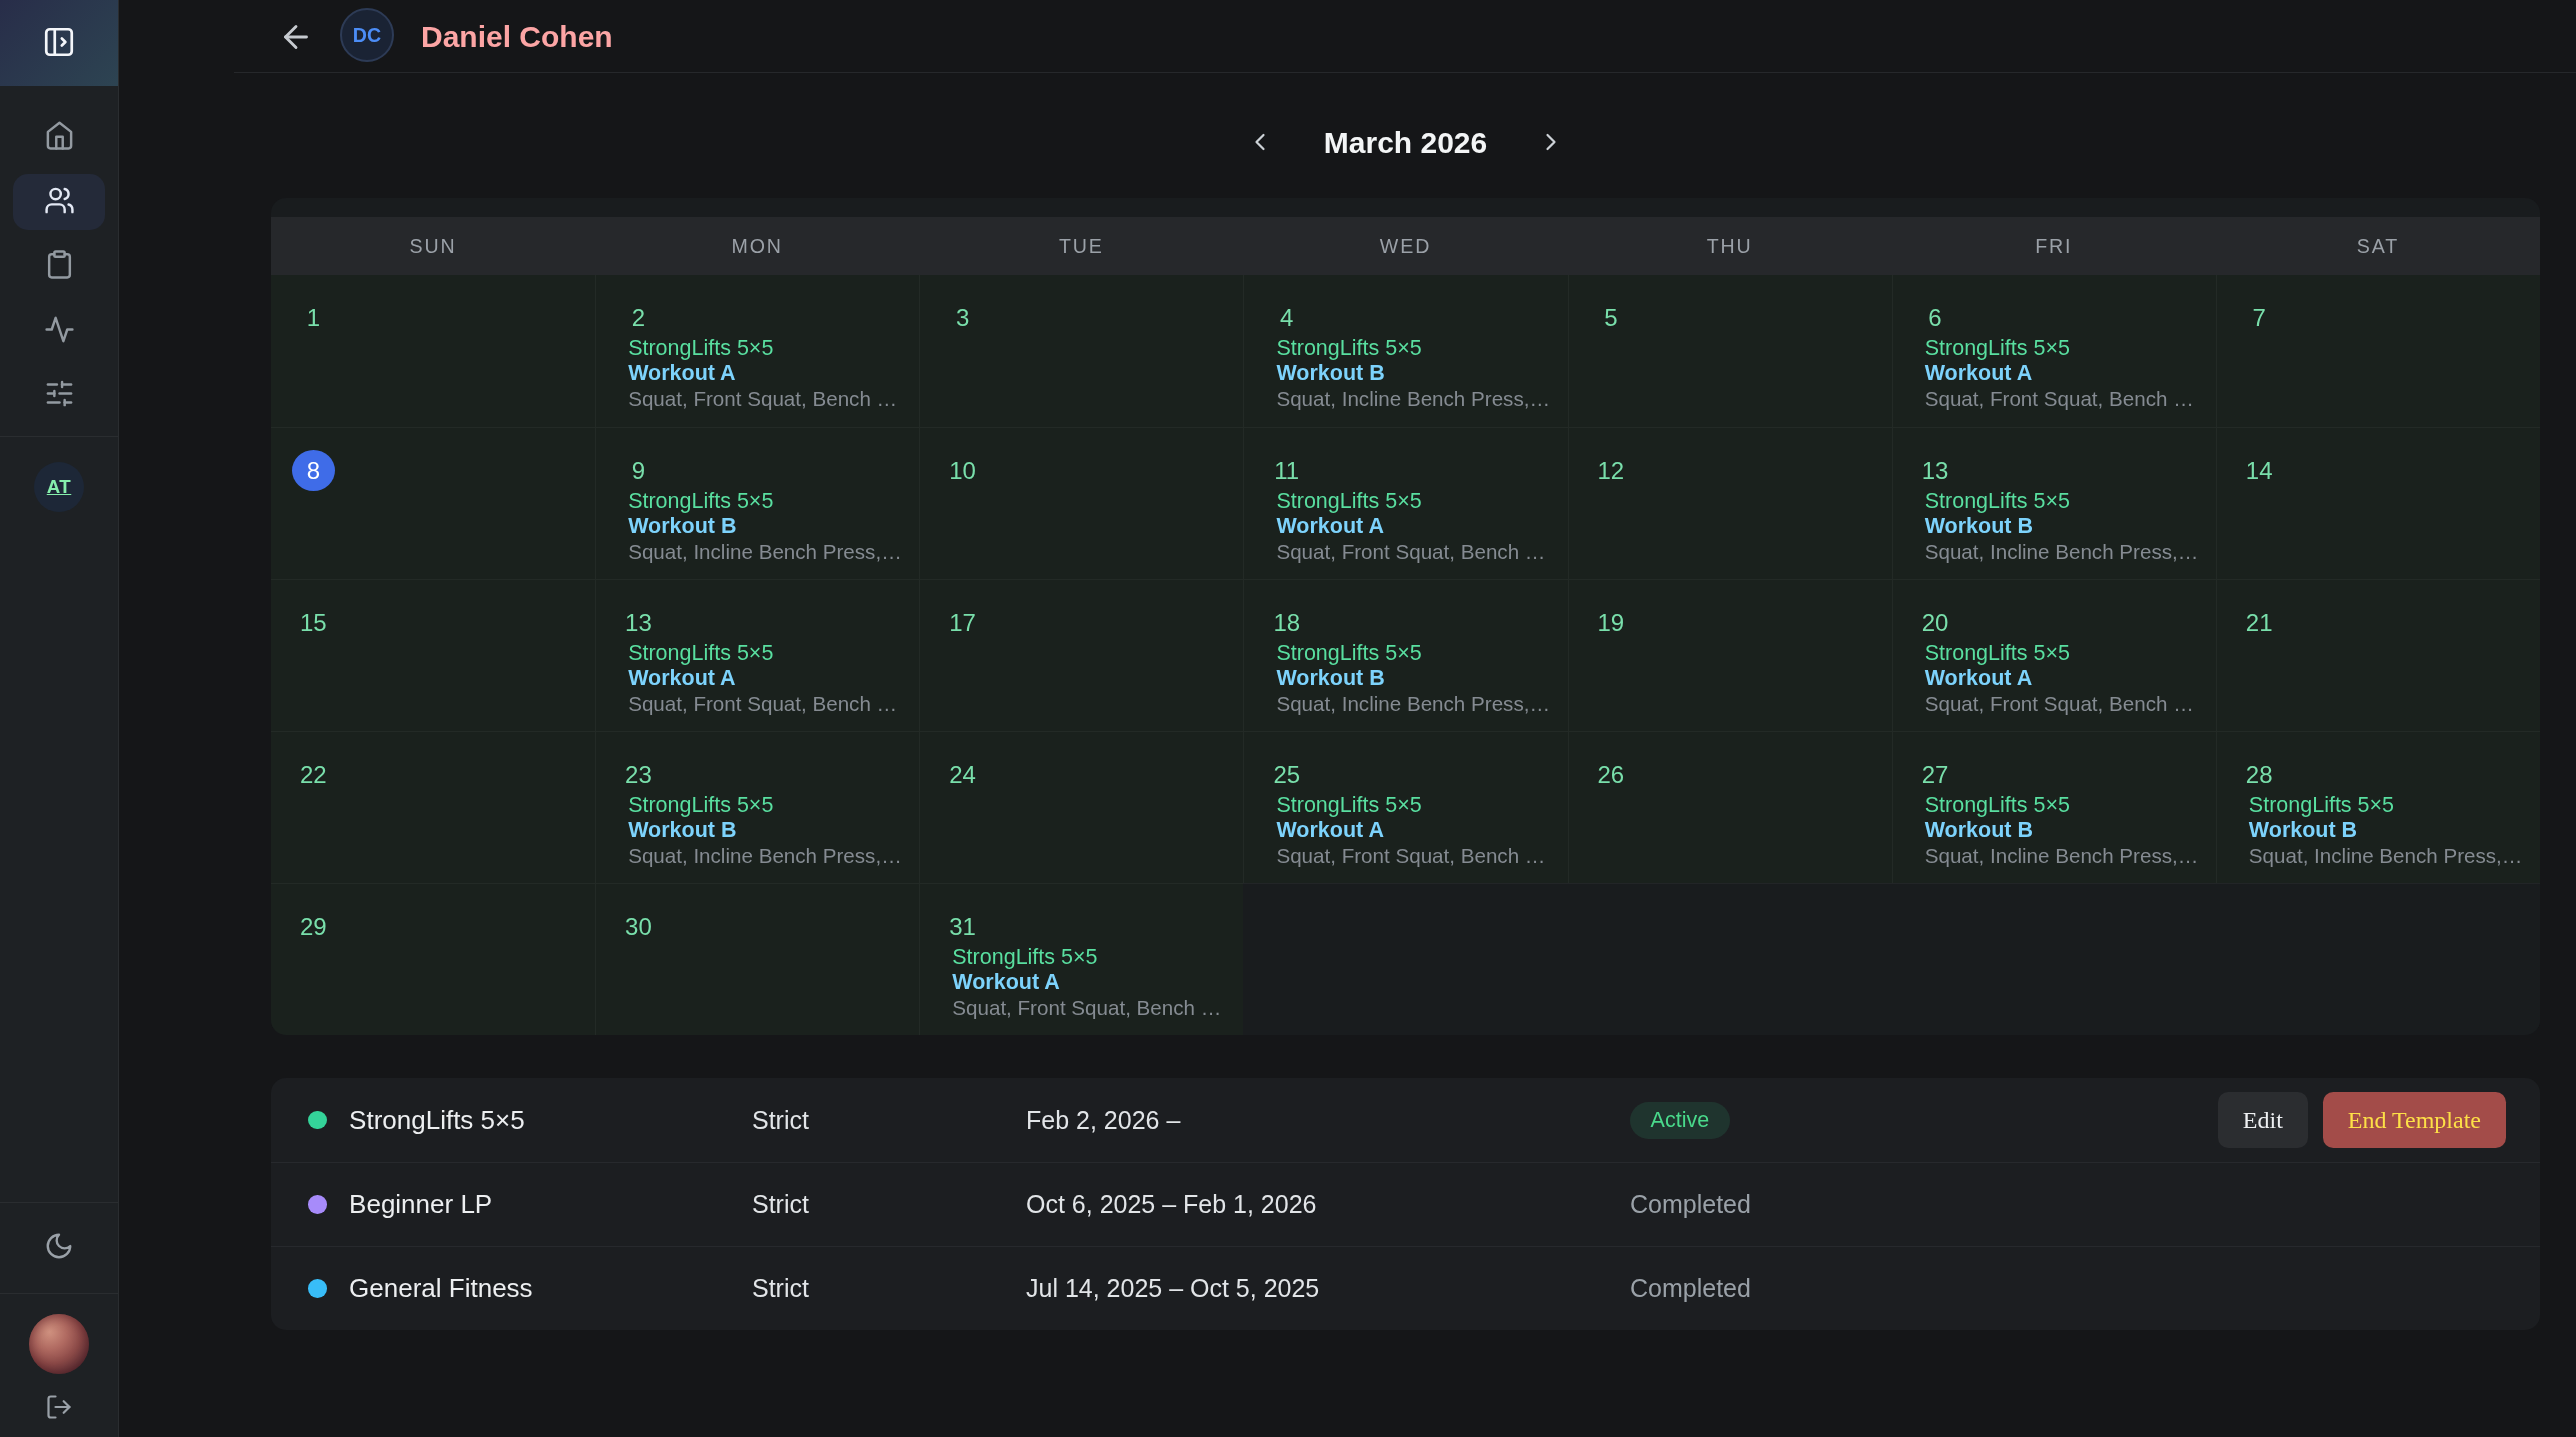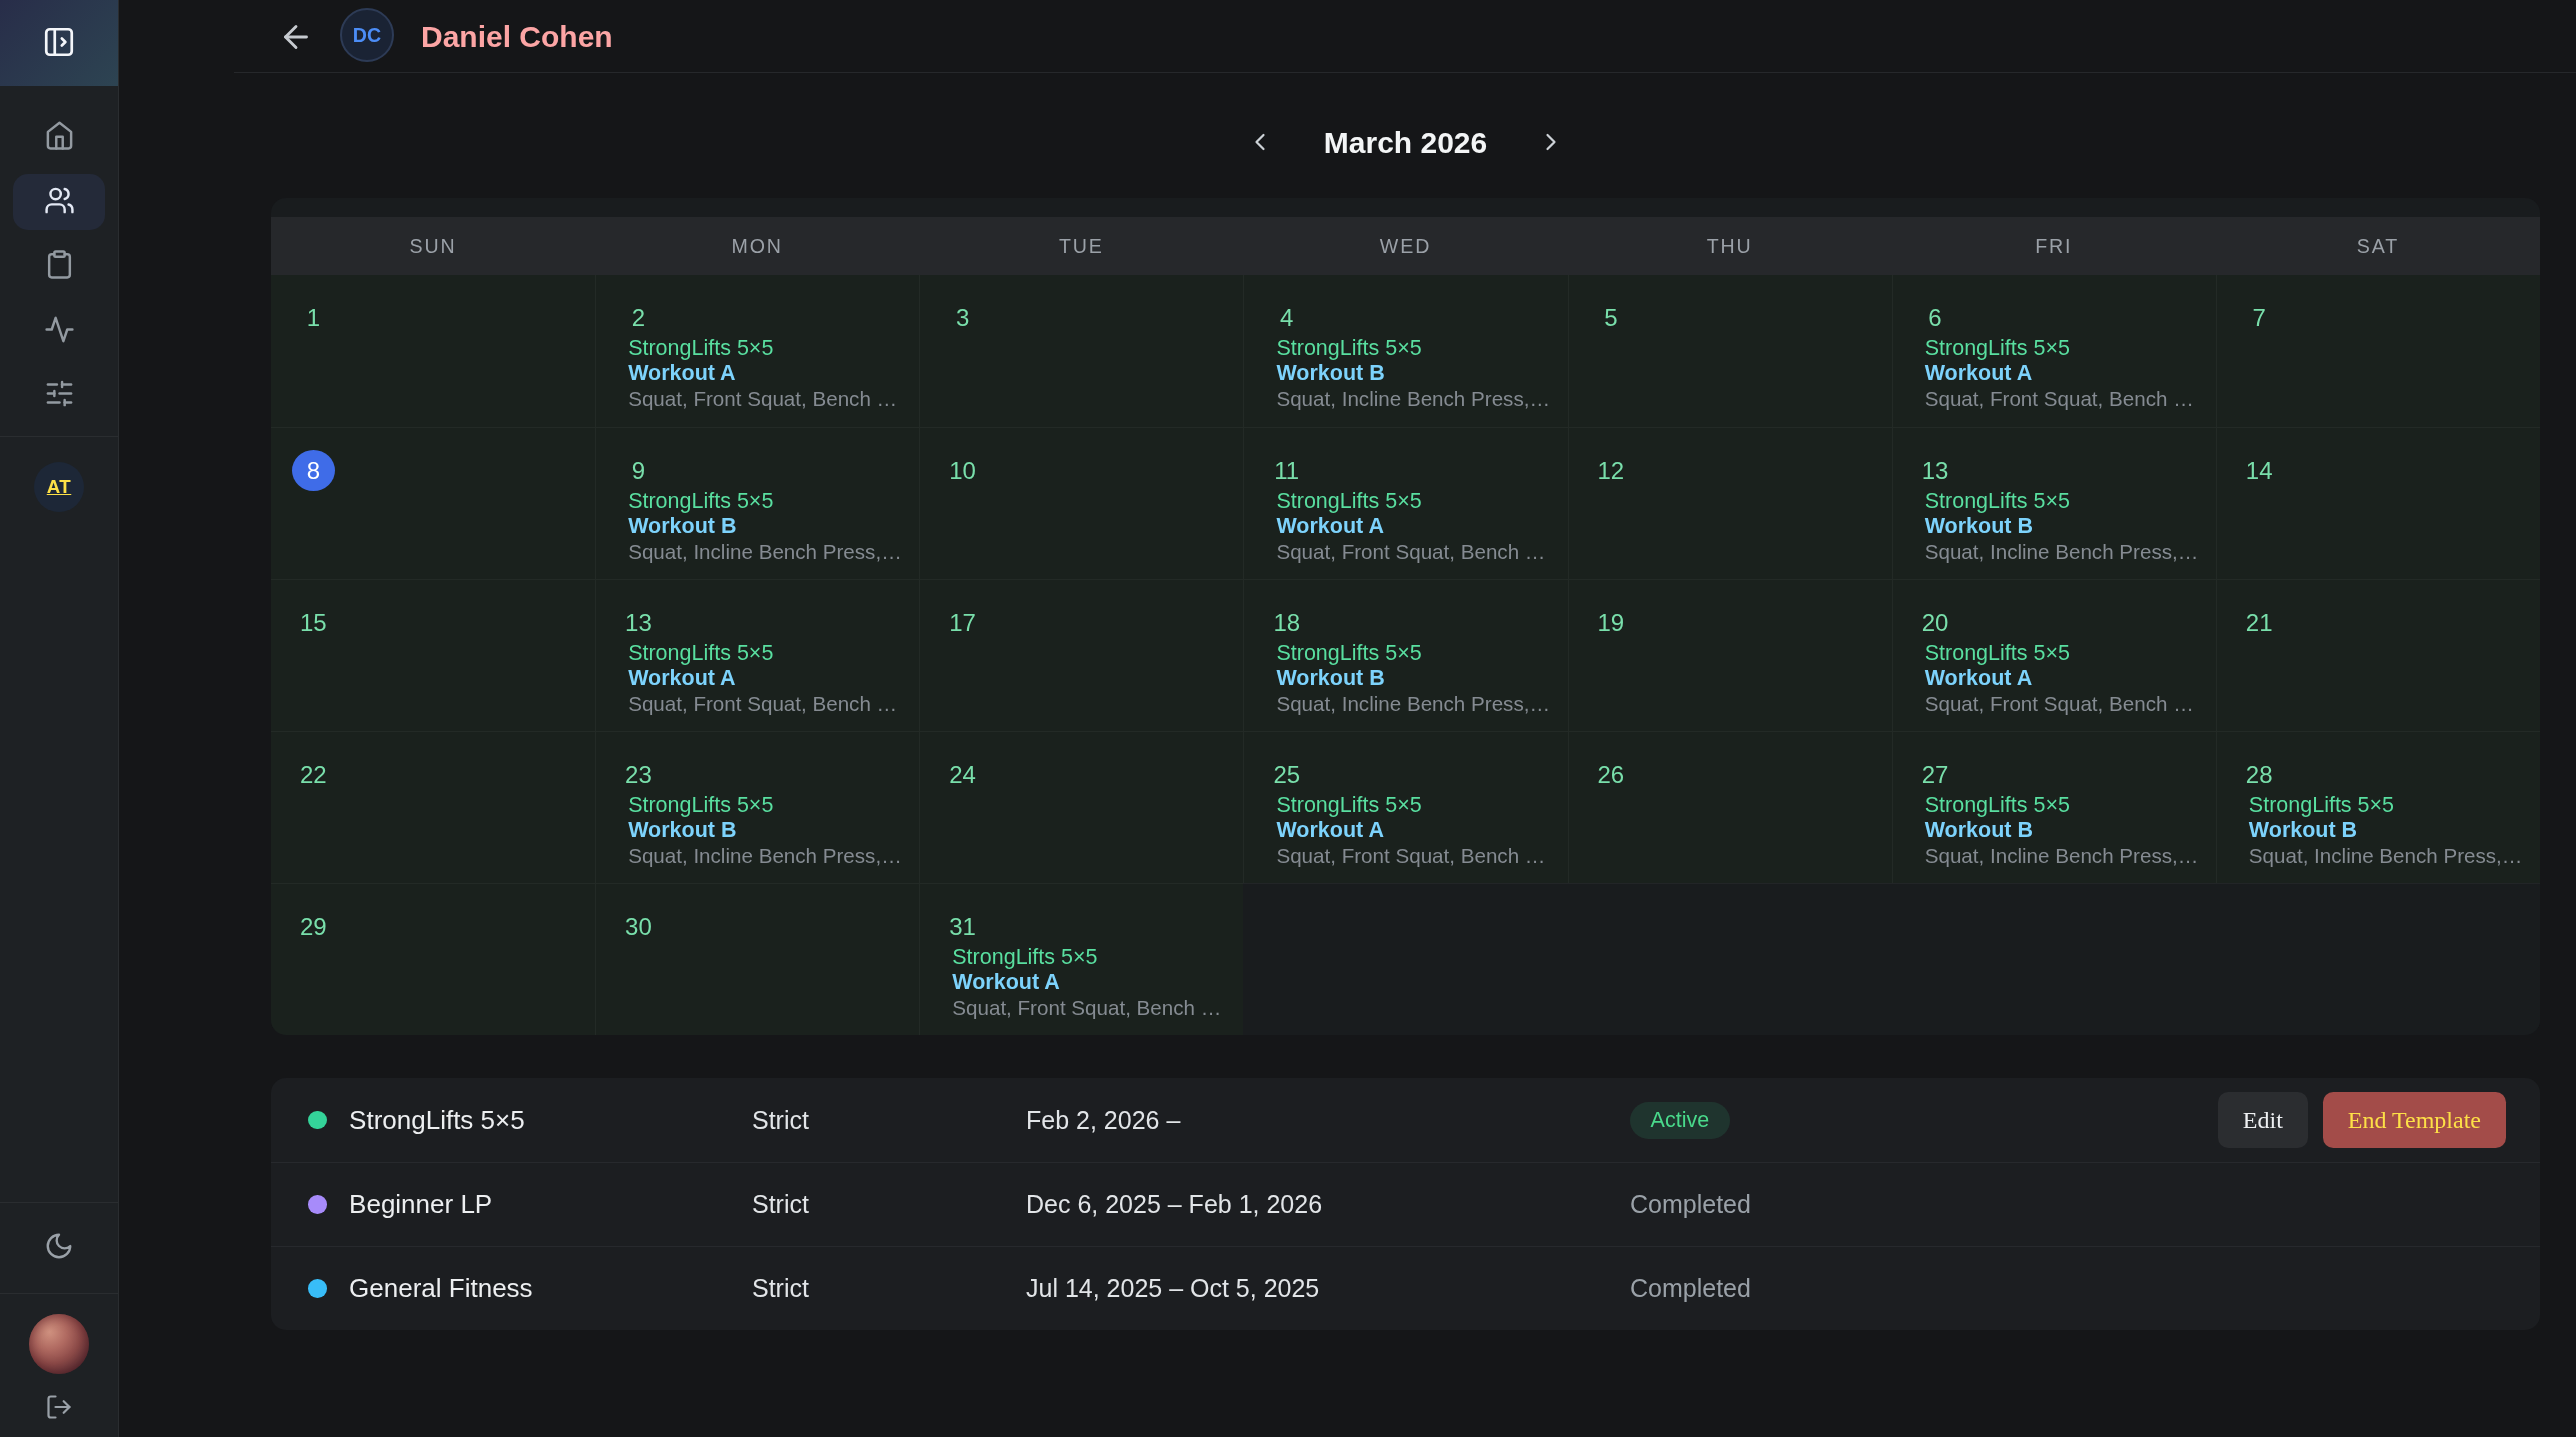--- a/index.html
+++ b/index.html
@@ -26,21 +26,21 @@
   .nav-btn {
     width:92px; height:56px; border-radius:15px; cursor:pointer;
     display:flex; align-items:center; justify-content:center; color:#939aa1;
   }
   .nav-btn svg { width:31px; height:31px; }
   .nav-btn.active { background:#242a39; color:#e3e8f4; }
   .side-div { width:119px; height:0.9px; background:#2a2d30; flex:none; }
   .side-div.upper { margin-top:13px; }
   .ws-avatar {
     margin-top:25px; width:50px; height:50px; border-radius:50%;
-    background:#1d2737; color:#fde047; font-size:18.7px; font-weight:bold;
+    background:#1d2737; color:#86efac; font-size:18.7px; font-weight:bold;
     display:flex; align-items:center; justify-content:center; cursor:pointer; letter-spacing:0.5px;text-decoration:underline;
   }
   .side-footer { margin-top:auto; width:100%; display:flex; flex-direction:column; align-items:center; }
   .moon-btn { margin:15px 0; width:60px; height:60px; display:flex; align-items:center; justify-content:center; color:#9aa1a8; cursor:pointer; }
   .moon-btn svg { width:30px; height:30px; }
   .user-photo {
     margin-top:20.6px; width:60px; height:60px; border-radius:50%; cursor:pointer; flex:none;
     background:radial-gradient(circle at 34% 30%, #d09280 0%, #b06a61 30%, #8c4a48 55%, #5c3136 80%, #41232a 100%);
     box-shadow:inset 0 0 13px rgba(60,10,20,.55);
   }
@@ -472,21 +472,21 @@
                 <button class="btn secondary">Edit</button>
                 <button class="btn destructive">End Template</button>
               </div>
             </div>
             <div class="t-row">
               <div class="c-name">
                 <span class="dot" style="background:#a78bfa"></span>
                 <span>Beginner LP</span>
               </div>
               <div class="c-sched">Strict</div>
-              <div class="c-dates">Dec 6, 2025 – Feb 1, 2026</div>
+              <div class="c-dates">Oct 6, 2025 – Feb 1, 2026</div>
               <div><span class="status-text">Completed</span></div>
               <div class="actions"></div>
             </div>
             <div class="t-row">
               <div class="c-name">
                 <span class="dot" style="background:#38bdf8"></span>
                 <span>General Fitness</span>
               </div>
               <div class="c-sched">Strict</div>
               <div class="c-dates">Jul 14, 2025 – Oct 5, 2025</div>

